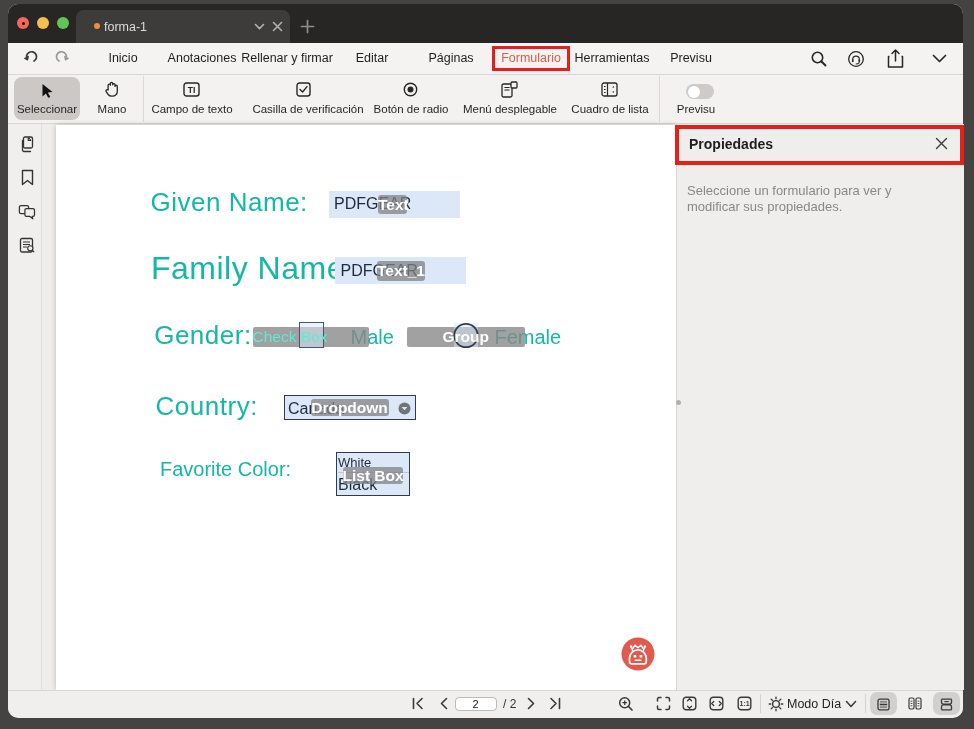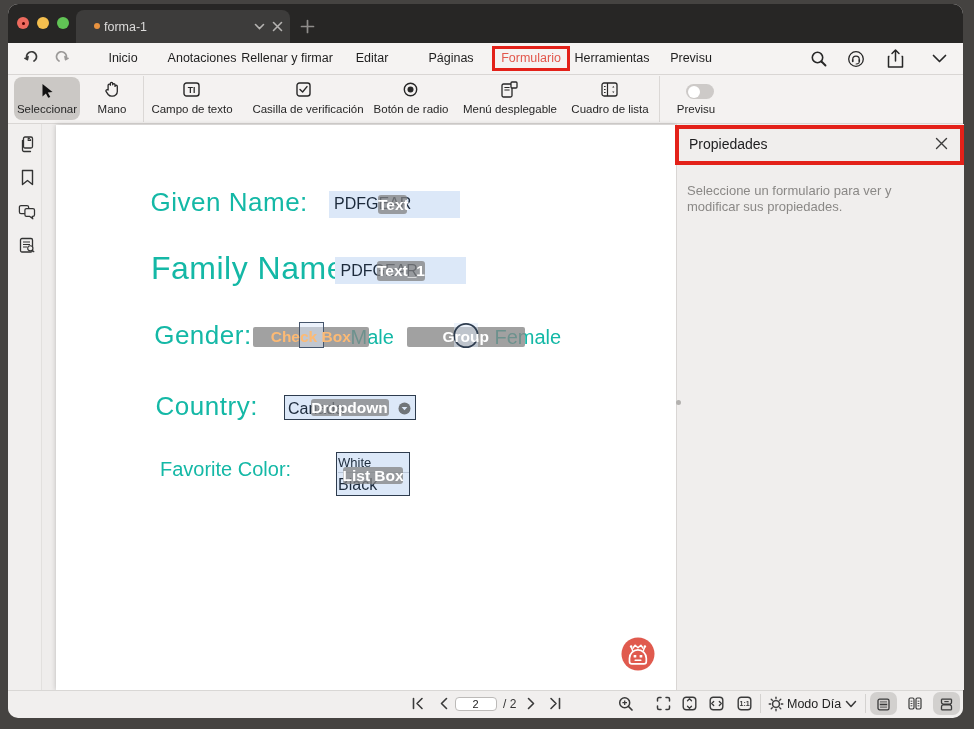--- a/index.html
+++ b/index.html
@@ -167,21 +167,21 @@
 <div class="pdftext" style="left:154.2px;top:321.8px;font-size:26px;letter-spacing:0.5px">Gender:</div>
 <div class="pdftext" style="left:350.5px;top:326.9px;font-size:20px">Male</div>
 <div class="pdftext" style="left:494.5px;top:326.9px;font-size:20px">Female</div>
 <div class="abs" style="left:252.5px;top:326.5px;width:116.5px;height:20.5px;background:rgba(134,134,134,0.78);border-radius:2px"></div>
 <div class="abs" style="left:406.5px;top:326.5px;width:118.5px;height:20.5px;background:rgba(134,134,134,0.78);border-radius:2px"></div>
 <div class="abs" style="left:299px;top:322.3px;width:24.5px;height:25.5px;background:rgba(220,232,248,0.55);border:1.7px solid #46566c;box-sizing:border-box"></div>
 <div class="abs" style="left:453.5px;top:323px;width:24px;height:24px;background:rgba(220,232,248,0.5)"></div>
 <svg class="abs" style="left:452px;top:321.5px" width="28" height="28" viewBox="0 0 28 28">
     <circle cx="14" cy="13.5" r="11.7" stroke="#2e3c4e" stroke-width="1.8" fill="none"></circle>
   </svg>
-<div class="abs" style="left:252.5px;top:326.5px;width:116.5px;height:20.5px;color:#fdba74;font-weight:bold;font-size:15.5px;line-height:20.5px;text-align:center">Check Box</div>
+<div class="abs" style="left:252.5px;top:326.5px;width:116.5px;height:20.5px;color:#5eead4;font-weight:normal;font-size:15.5px;line-height:20.5px;text-align:left">Check Box</div>
 <div class="abs" style="left:406.5px;top:326.5px;width:118.5px;height:20.5px;color:#fff;font-weight:bold;font-size:15.5px;line-height:20.5px;text-align:center">Group</div>
 
 <div class="pdftext" style="left:155.6px;top:392.8px;font-size:26px;letter-spacing:0.5px">Country:</div>
 <div class="abs" style="left:284px;top:395px;width:132px;height:25px;background:#dce8f8;border:1.8px solid #2e3c4e;box-sizing:border-box"></div>
 <div class="ftext" style="left:288px;top:401px;font-size:16px">Canada</div>
 <svg class="abs" style="left:398px;top:402px" width="13" height="13" viewBox="0 0 13 13">
     <circle cx="6.5" cy="6.5" r="6" fill="#707579"></circle>
     <path d="M3.6 5 L6.5 8.2 L9.4 5 Z" fill="#dce8f8"></path>
   </svg>
 <div class="flabel" style="left:310.5px;top:398.5px;width:78px;height:17.5px;font-size:15.5px;line-height:17.5px">Dropdown</div>
@@ -199,21 +199,21 @@
     <rect x="12.6" y="17.9" width="2.7" height="2.7" rx="0.5" fill="#fff"></rect>
     <rect x="18.6" y="17.9" width="2.7" height="2.7" rx="0.5" fill="#fff"></rect>
     <path d="M14.2 23.2 h5.6" stroke="#fff" stroke-width="1.6" stroke-linecap="round"></path>
     <path d="M11.6 13.6 L10.4 10.6 M22.4 13.6 L23.6 10.6" stroke="#fff" stroke-width="1.4" stroke-linecap="round"></path>
     <path d="M11.9 11.2 L14.1 8.2 L17 10.8 L19.9 8.2 L22.1 11.2" stroke="#fff" stroke-width="1.5" fill="none" stroke-linecap="round" stroke-linejoin="round"></path>
     <circle cx="10.1" cy="9.6" r="1.25" fill="#fff"></circle>
     <circle cx="23.9" cy="9.6" r="1.25" fill="#fff"></circle>
   </svg>
 
 <div id="panel"></div>
-<div class="abs" style="left:689px;top:136px;font-size:14px;font-weight:normal;color:#1d1d1f">Propiedades</div>
+<div class="abs" style="left:689px;top:136px;font-size:14px;font-weight:bold;color:#1d1d1f">Propiedades</div>
 <svg class="abs" style="left:935px;top:137px" width="13" height="13" viewBox="0 0 13 13">
     <path d="M1.5 1.5 L11.5 11.5 M11.5 1.5 L1.5 11.5" stroke="#3c3c3c" stroke-width="1.4" stroke-linecap="round"></path>
   </svg>
 <div class="redbox" style="left:675px;top:125px;width:288.5px;height:40px;box-sizing:border-box"></div>
 <div class="abs" style="left:687px;top:183px;font-size:13px;color:#8a8886;line-height:15.5px;width:260px">Seleccione un formulario para ver y modificar sus propiedades.</div>
 <div class="abs" style="left:675.5px;top:400px;width:5px;height:5px;border-radius:50%;background:#b3b1af"></div>
 
 <div id="bottombar"></div>
 <svg class="abs" style="left:411px;top:697px" width="13" height="13" viewBox="0 0 13 13">
     <path d="M2.5 1.5 V11.5 M11 1.5 L6 6.5 L11 11.5" stroke="#3a3a3a" stroke-width="1.6" fill="none" stroke-linecap="round" stroke-linejoin="round"></path>

